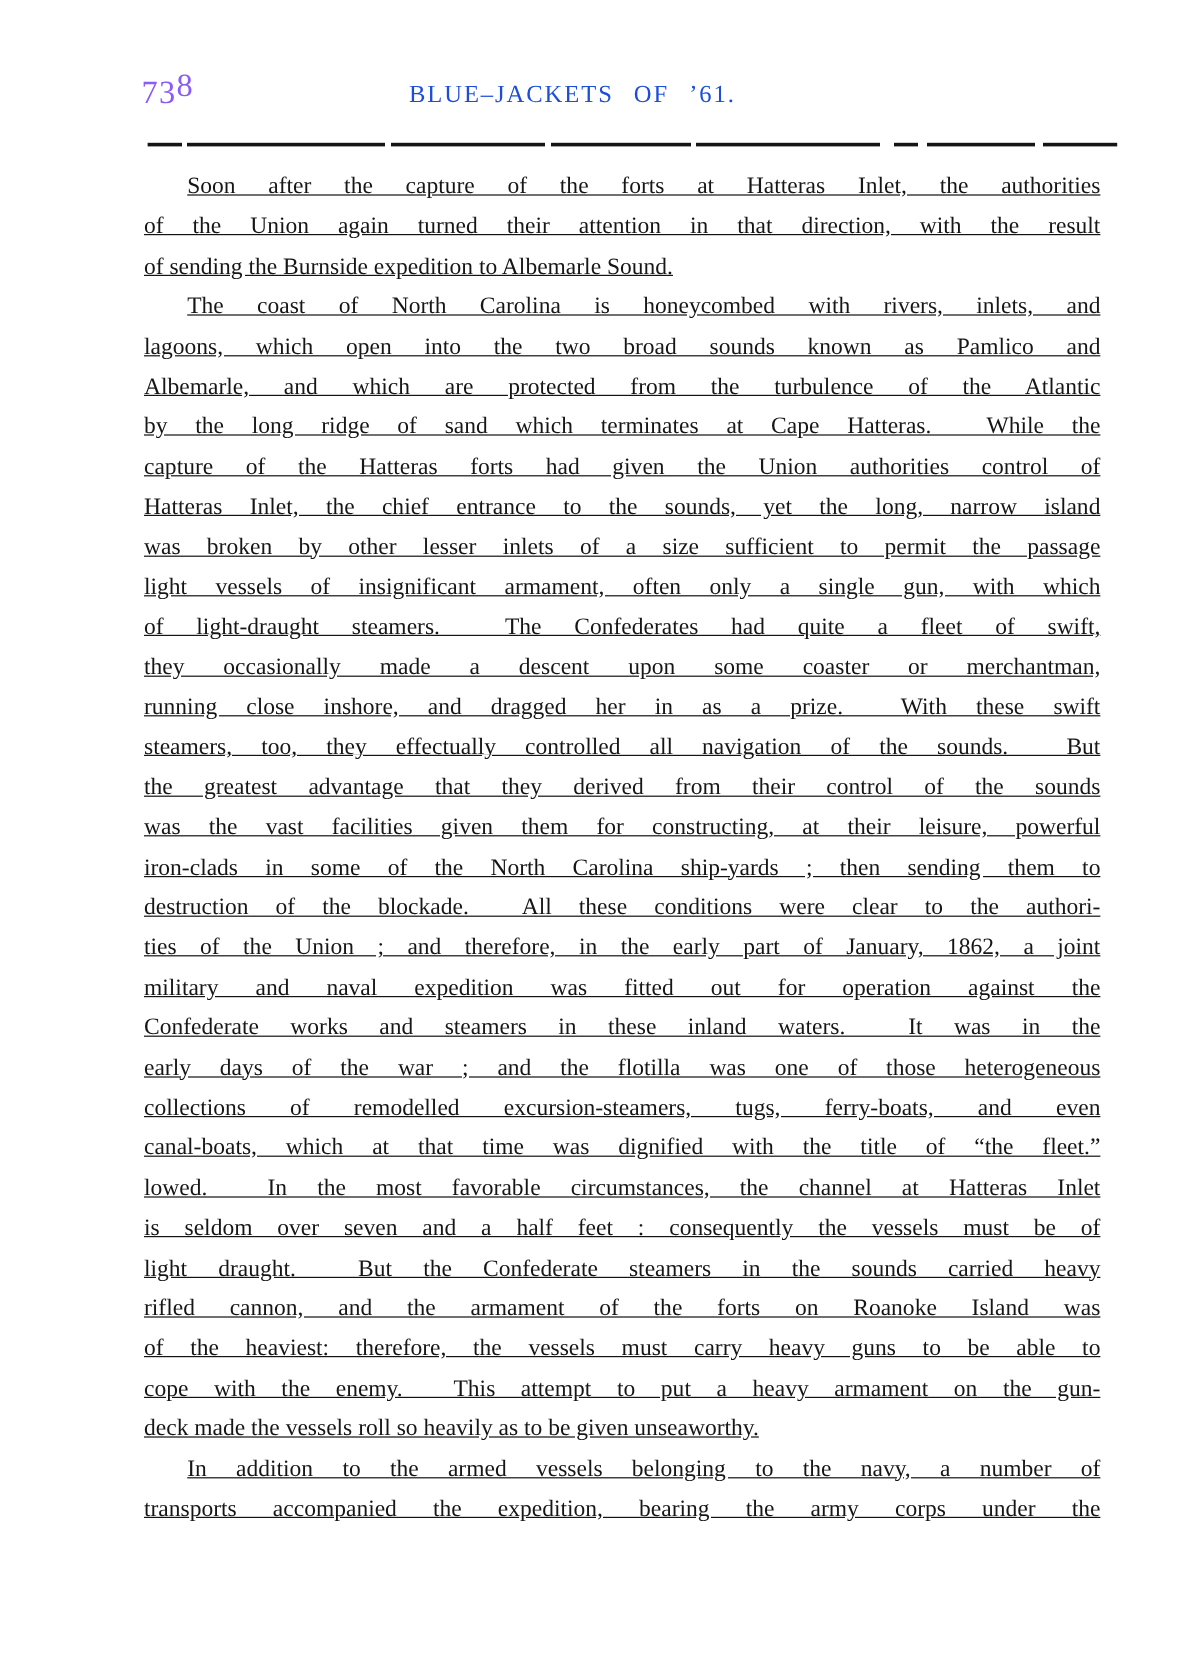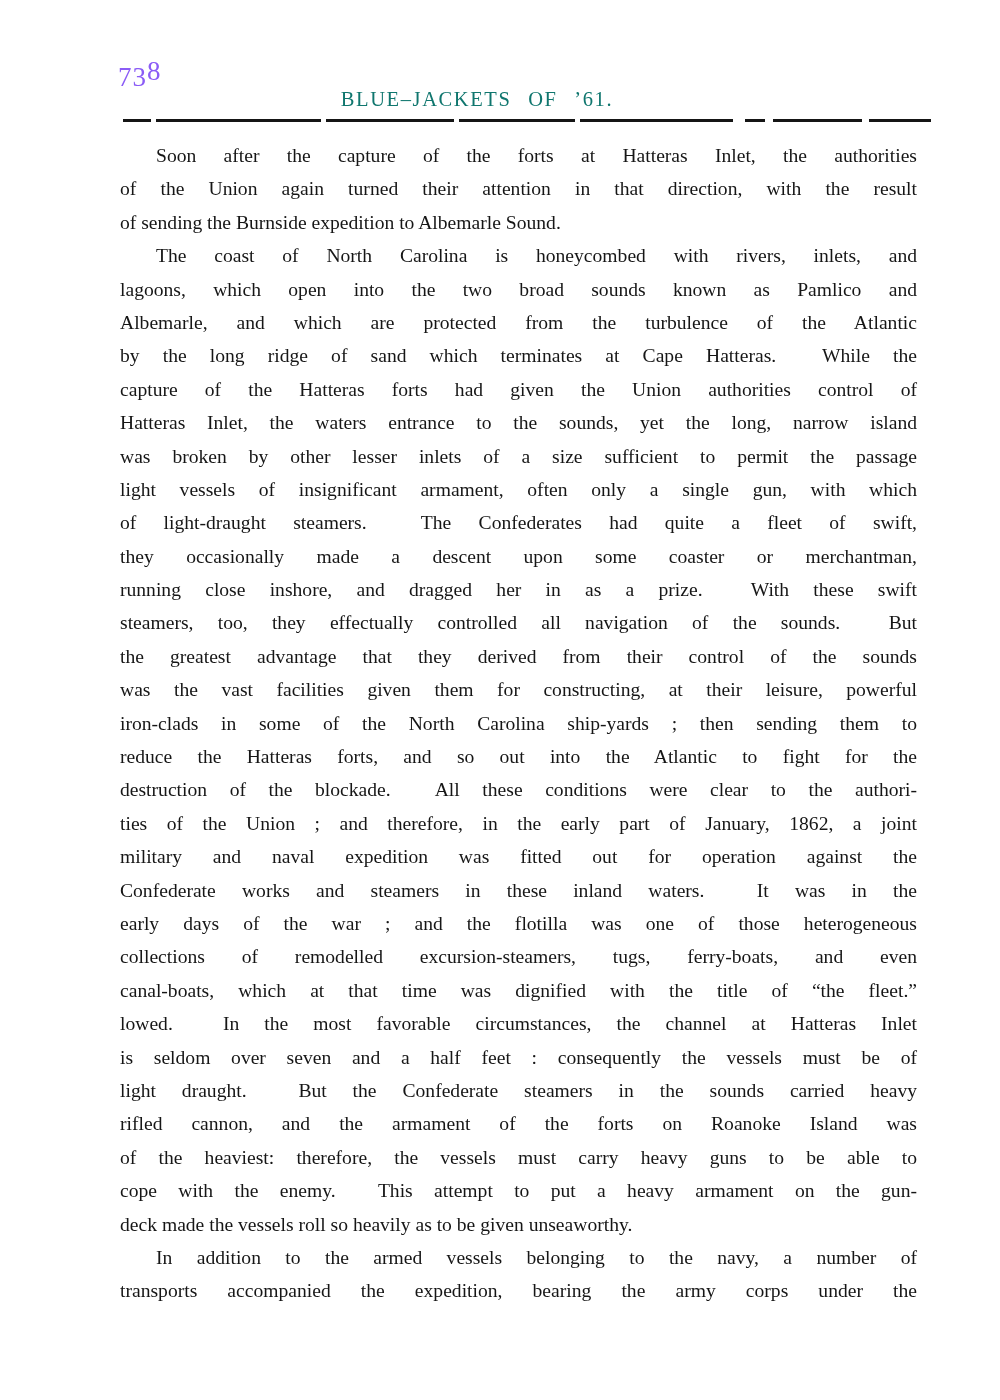--- a/index.html
+++ b/index.html
@@ -32,22 +32,21 @@
   .running-title {
     position: absolute;
     top: 68px;
     left: 0;
     width: 920px;
     text-align: center;
     text-indent: 34px;
     font-size: 20.5px;
     letter-spacing: 1.6px;
     word-spacing: 10px;
-    color: #0f766e;
-    margin-top: 20px;
+    color: #1d4ed8;
   }
   .header-rule {
     position: absolute;
     top: 119px;
     left: 123px;
     width: 808px;
     height: 3px;
     background: linear-gradient(90deg,
       #151515 0 3.5%, transparent 3.5% 4.1%,
       #151515 4.1% 24.5%, transparent 24.5% 25.1%,
@@ -56,20 +55,21 @@
       #151515 56.6% 75.5%, transparent 75.5% 77%,
       #151515 77% 79.5%, transparent 79.5% 80.4%,
       #151515 80.4% 91.5%, transparent 91.5% 92.3%,
       #151515 92.3% 100%);
   }
   .text-block {
     position: absolute;
     top: 139px;
     left: 120px;
     width: 797px;
+    text-decoration: underline;
   }
   .line {
     height: 33.4px;
     line-height: 33.4px;
     font-size: 19.6px;
     color: #161616;
     text-align: justify;
     text-align-last: justify;
     overflow: visible;
     white-space: normal;
@@ -90,31 +90,30 @@
 
   <div class="text-block">
       <div class="line indent">Soon after the capture of the forts at Hatteras Inlet, the authorities</div>
       <div class="line">of the Union again turned their attention in that direction, with the result</div>
       <div class="line end">of sending the Burnside expedition to Albemarle Sound.</div>
       <div class="line indent">The coast of North Carolina is honeycombed with rivers, inlets, and</div>
       <div class="line">lagoons, which open into the two broad sounds known as Pamlico and</div>
       <div class="line">Albemarle, and which are protected from the turbulence of the Atlantic</div>
       <div class="line">by the long ridge of sand which terminates at Cape Hatteras.&nbsp; While the</div>
       <div class="line">capture of the Hatteras forts had given the Union authorities control of</div>
-      <div class="line">Hatteras Inlet, the waters entrance to the sounds, yet the long, narrow island</div>
+      <div class="line">Hatteras Inlet, the chief entrance to the sounds, yet the long, narrow island</div>
       <div class="line">was broken by other lesser inlets of a size sufficient to permit the passage</div>
       <div class="line">light vessels of insignificant armament, often only a single gun, with which</div>
       <div class="line">of light-draught steamers.&nbsp; The Confederates had quite a fleet of swift,</div>
       <div class="line">they occasionally made a descent upon some coaster or merchantman,</div>
       <div class="line">running close inshore, and dragged her in as a prize.&nbsp; With these swift</div>
       <div class="line">steamers, too, they effectually controlled all navigation of the sounds.&nbsp; But</div>
       <div class="line">the greatest advantage that they derived from their control of the sounds</div>
       <div class="line">was the vast facilities given them for constructing, at their leisure, powerful</div>
       <div class="line">iron-clads in some of the North Carolina ship-yards ; then sending them to</div>
-      <div class="line">reduce the Hatteras forts, and so out into the Atlantic to fight for the</div>
       <div class="line">destruction of the blockade.&nbsp; All these conditions were clear to the authori-</div>
       <div class="line">ties of the Union ; and therefore, in the early part of January, 1862, a joint</div>
       <div class="line">military and naval expedition was fitted out for operation against the</div>
       <div class="line">Confederate works and steamers in these inland waters.&nbsp; It was in the</div>
       <div class="line">early days of the war ; and the flotilla was one of those heterogeneous</div>
       <div class="line">collections of remodelled excursion-steamers, tugs, ferry-boats, and even</div>
       <div class="line">canal-boats, which at that time was dignified with the title of “the fleet.”</div>
       <div class="line">lowed.&nbsp; In the most favorable circumstances, the channel at Hatteras Inlet</div>
       <div class="line">is seldom over seven and a half feet : consequently the vessels must be of</div>
       <div class="line">light draught.&nbsp; But the Confederate steamers in the sounds carried heavy</div>

